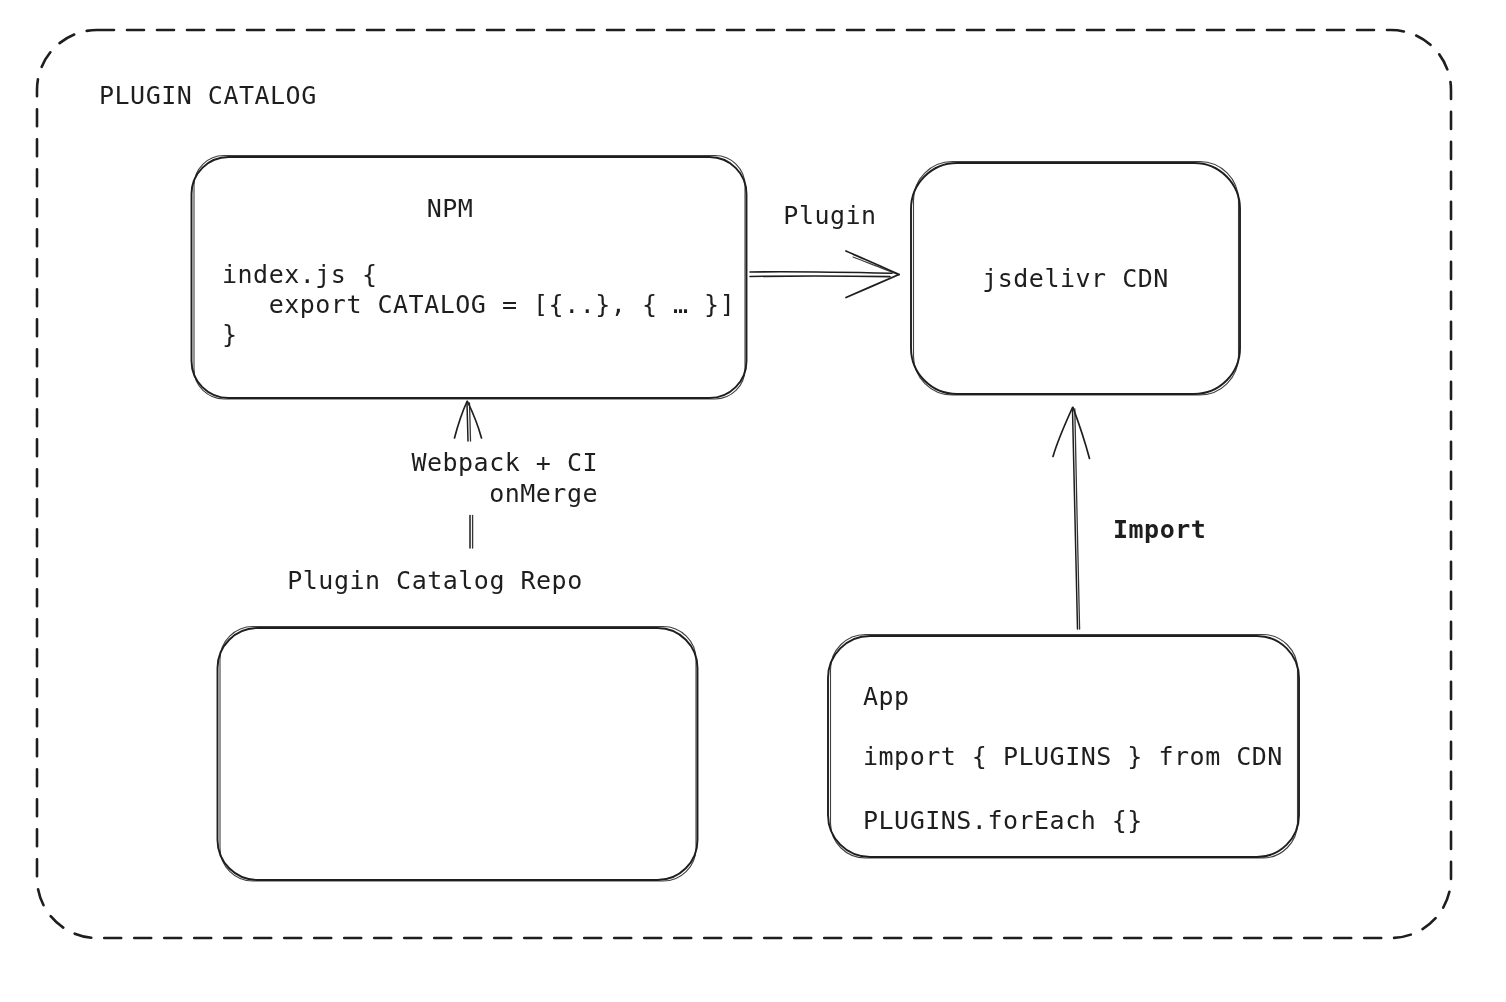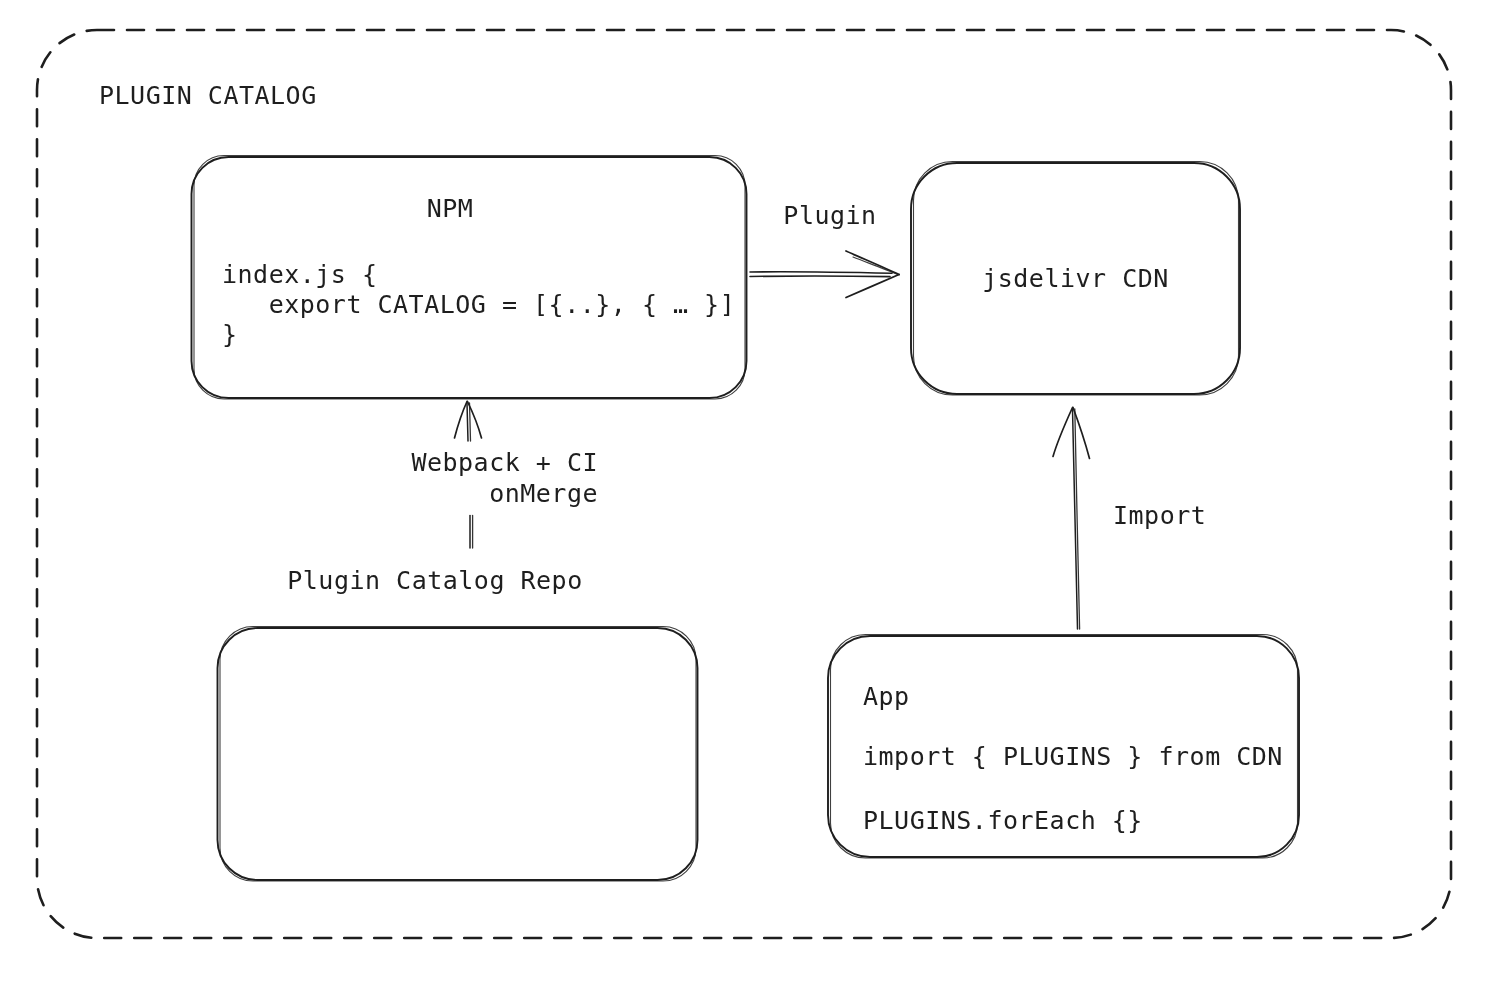--- a/index.html
+++ b/index.html
@@ -104,15 +104,15 @@
 
   <div class="txt center" style="left:285px; top:568px; width:300px;">Plugin Catalog Repo</div>
 
 
   <div class="txt" style="left:863px; top:684px;">App</div>
 
   <div class="txt" style="left:863px; top:741px; line-height:32px;">import { PLUGINS } from CDN
 
 PLUGINS.forEach {}</div>
 
-  <div class="txt" style="left:1113px; top:503px;">Import</div>
+  <div class="txt" style="left:1113px; top:517px;font-weight:bold;">Import</div>
 
 </div>
 
 </body></html>

